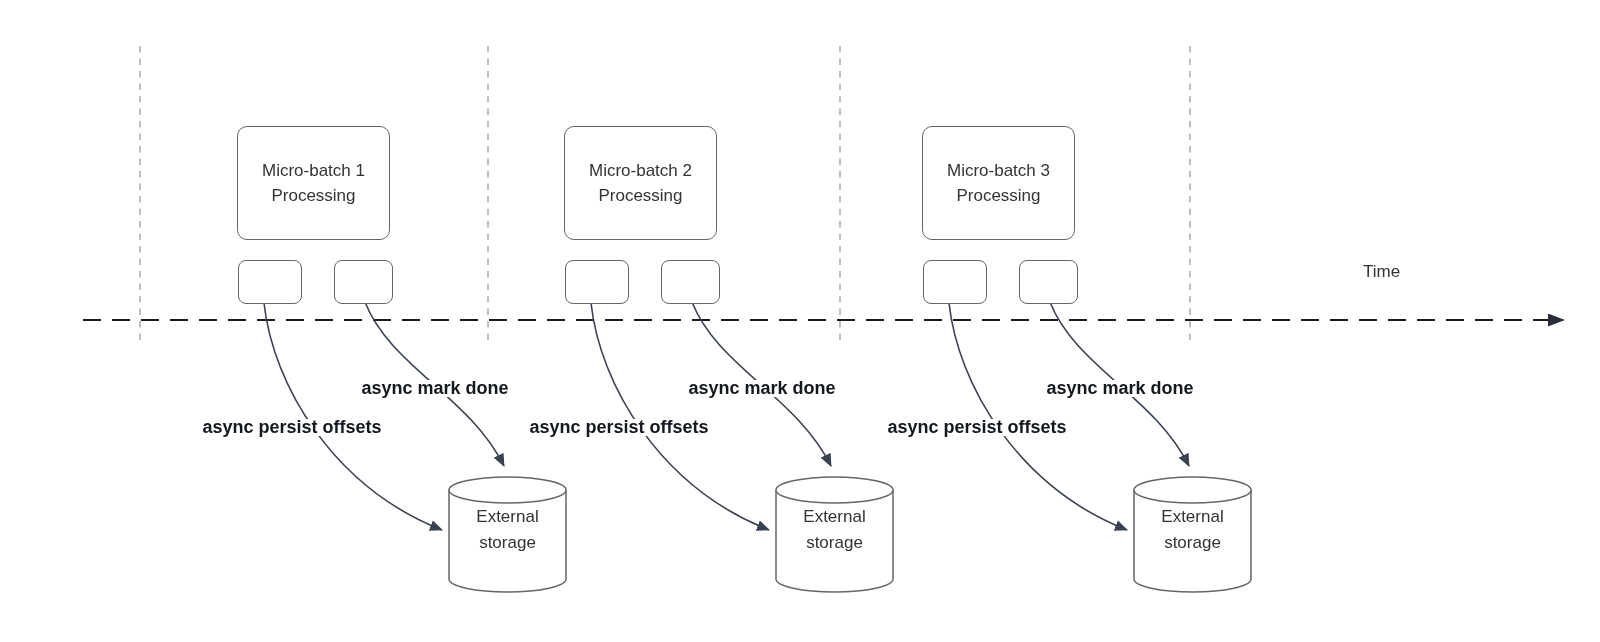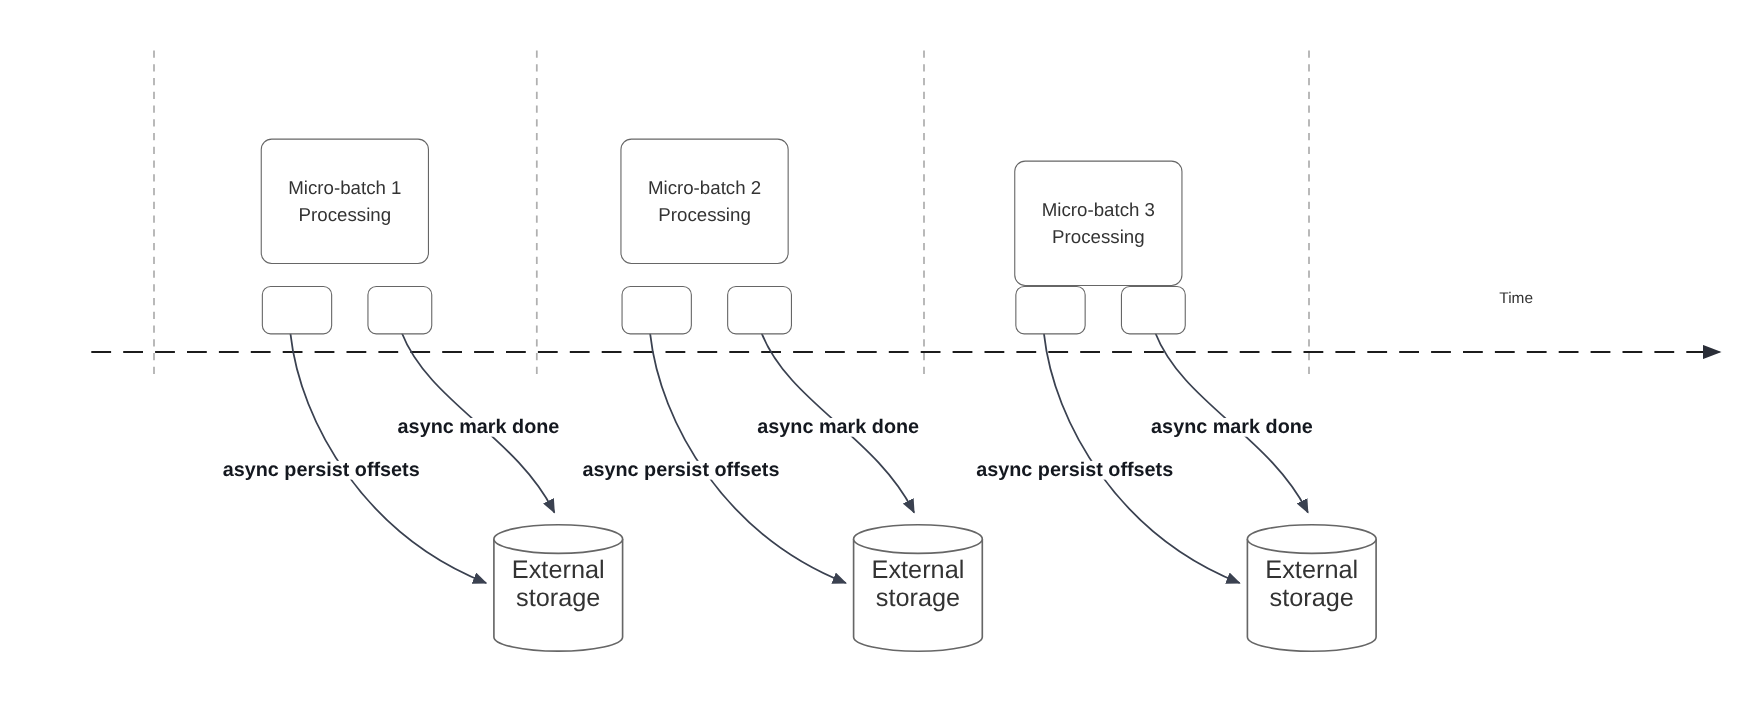--- a/index.html
+++ b/index.html
@@ -19,24 +19,24 @@
     border:1.5px solid #666666;border-radius:8px;background:#ffffff;
     box-sizing:border-box;z-index:3;
   }
   .bold-label{
     position:absolute;transform:translateX(-50%);
     font-size:18px;font-weight:bold;color:#14181f;background:#ffffff;
     padding:0 3px;white-space:nowrap;z-index:4;line-height:17px;
   }
   .storage-text{
     position:absolute;top:504px;width:113px;text-align:center;
-    color:#333333;font-size:23px;line-height:26px;z-index:4;
+    color:#333333;font-size:17px;line-height:26px;z-index:4;
   }
   .time-label{
-    position:absolute;left:1363px;top:262px;color:#333333;font-size:14px;z-index:4;
+    position:absolute;left:1363px;top:262px;color:#333333;font-size:17px;z-index:4;
   }
 </style>
 </head>
 <body>
 
 <div class="canvas">
 
   <svg width="1600" height="642" viewBox="0 0 1600 642">
     <defs>
       <marker id="ah" markerUnits="userSpaceOnUse" markerWidth="13" markerHeight="11" refX="12" refY="5.5" orient="auto">
@@ -107,21 +107,21 @@
   </div>
   <div class="task-box" style="left:565px;width:64px;"></div>
   <div class="task-box" style="left:661px;width:59px;"></div>
   <div class="bold-label" style="left:619px;top:419px;">async persist offsets</div>
   <div class="bold-label" style="left:762px;top:380px;">async mark done</div>
   <div class="storage-text" style="left:778px;">
     <div>External</div>
     <div>storage</div>
   </div>
 
-  <div class="proc-box" style="left:922px;margin-top:20px;">
+  <div class="proc-box" style="left:922px;">
     <div>
       <div>Micro-batch 3</div>
       <div>Processing</div>
     </div>
   </div>
   <div class="task-box" style="left:923px;width:64px;"></div>
   <div class="task-box" style="left:1019px;width:59px;"></div>
   <div class="bold-label" style="left:977px;top:419px;">async persist offsets</div>
   <div class="bold-label" style="left:1120px;top:380px;">async mark done</div>
   <div class="storage-text" style="left:1136px;">

